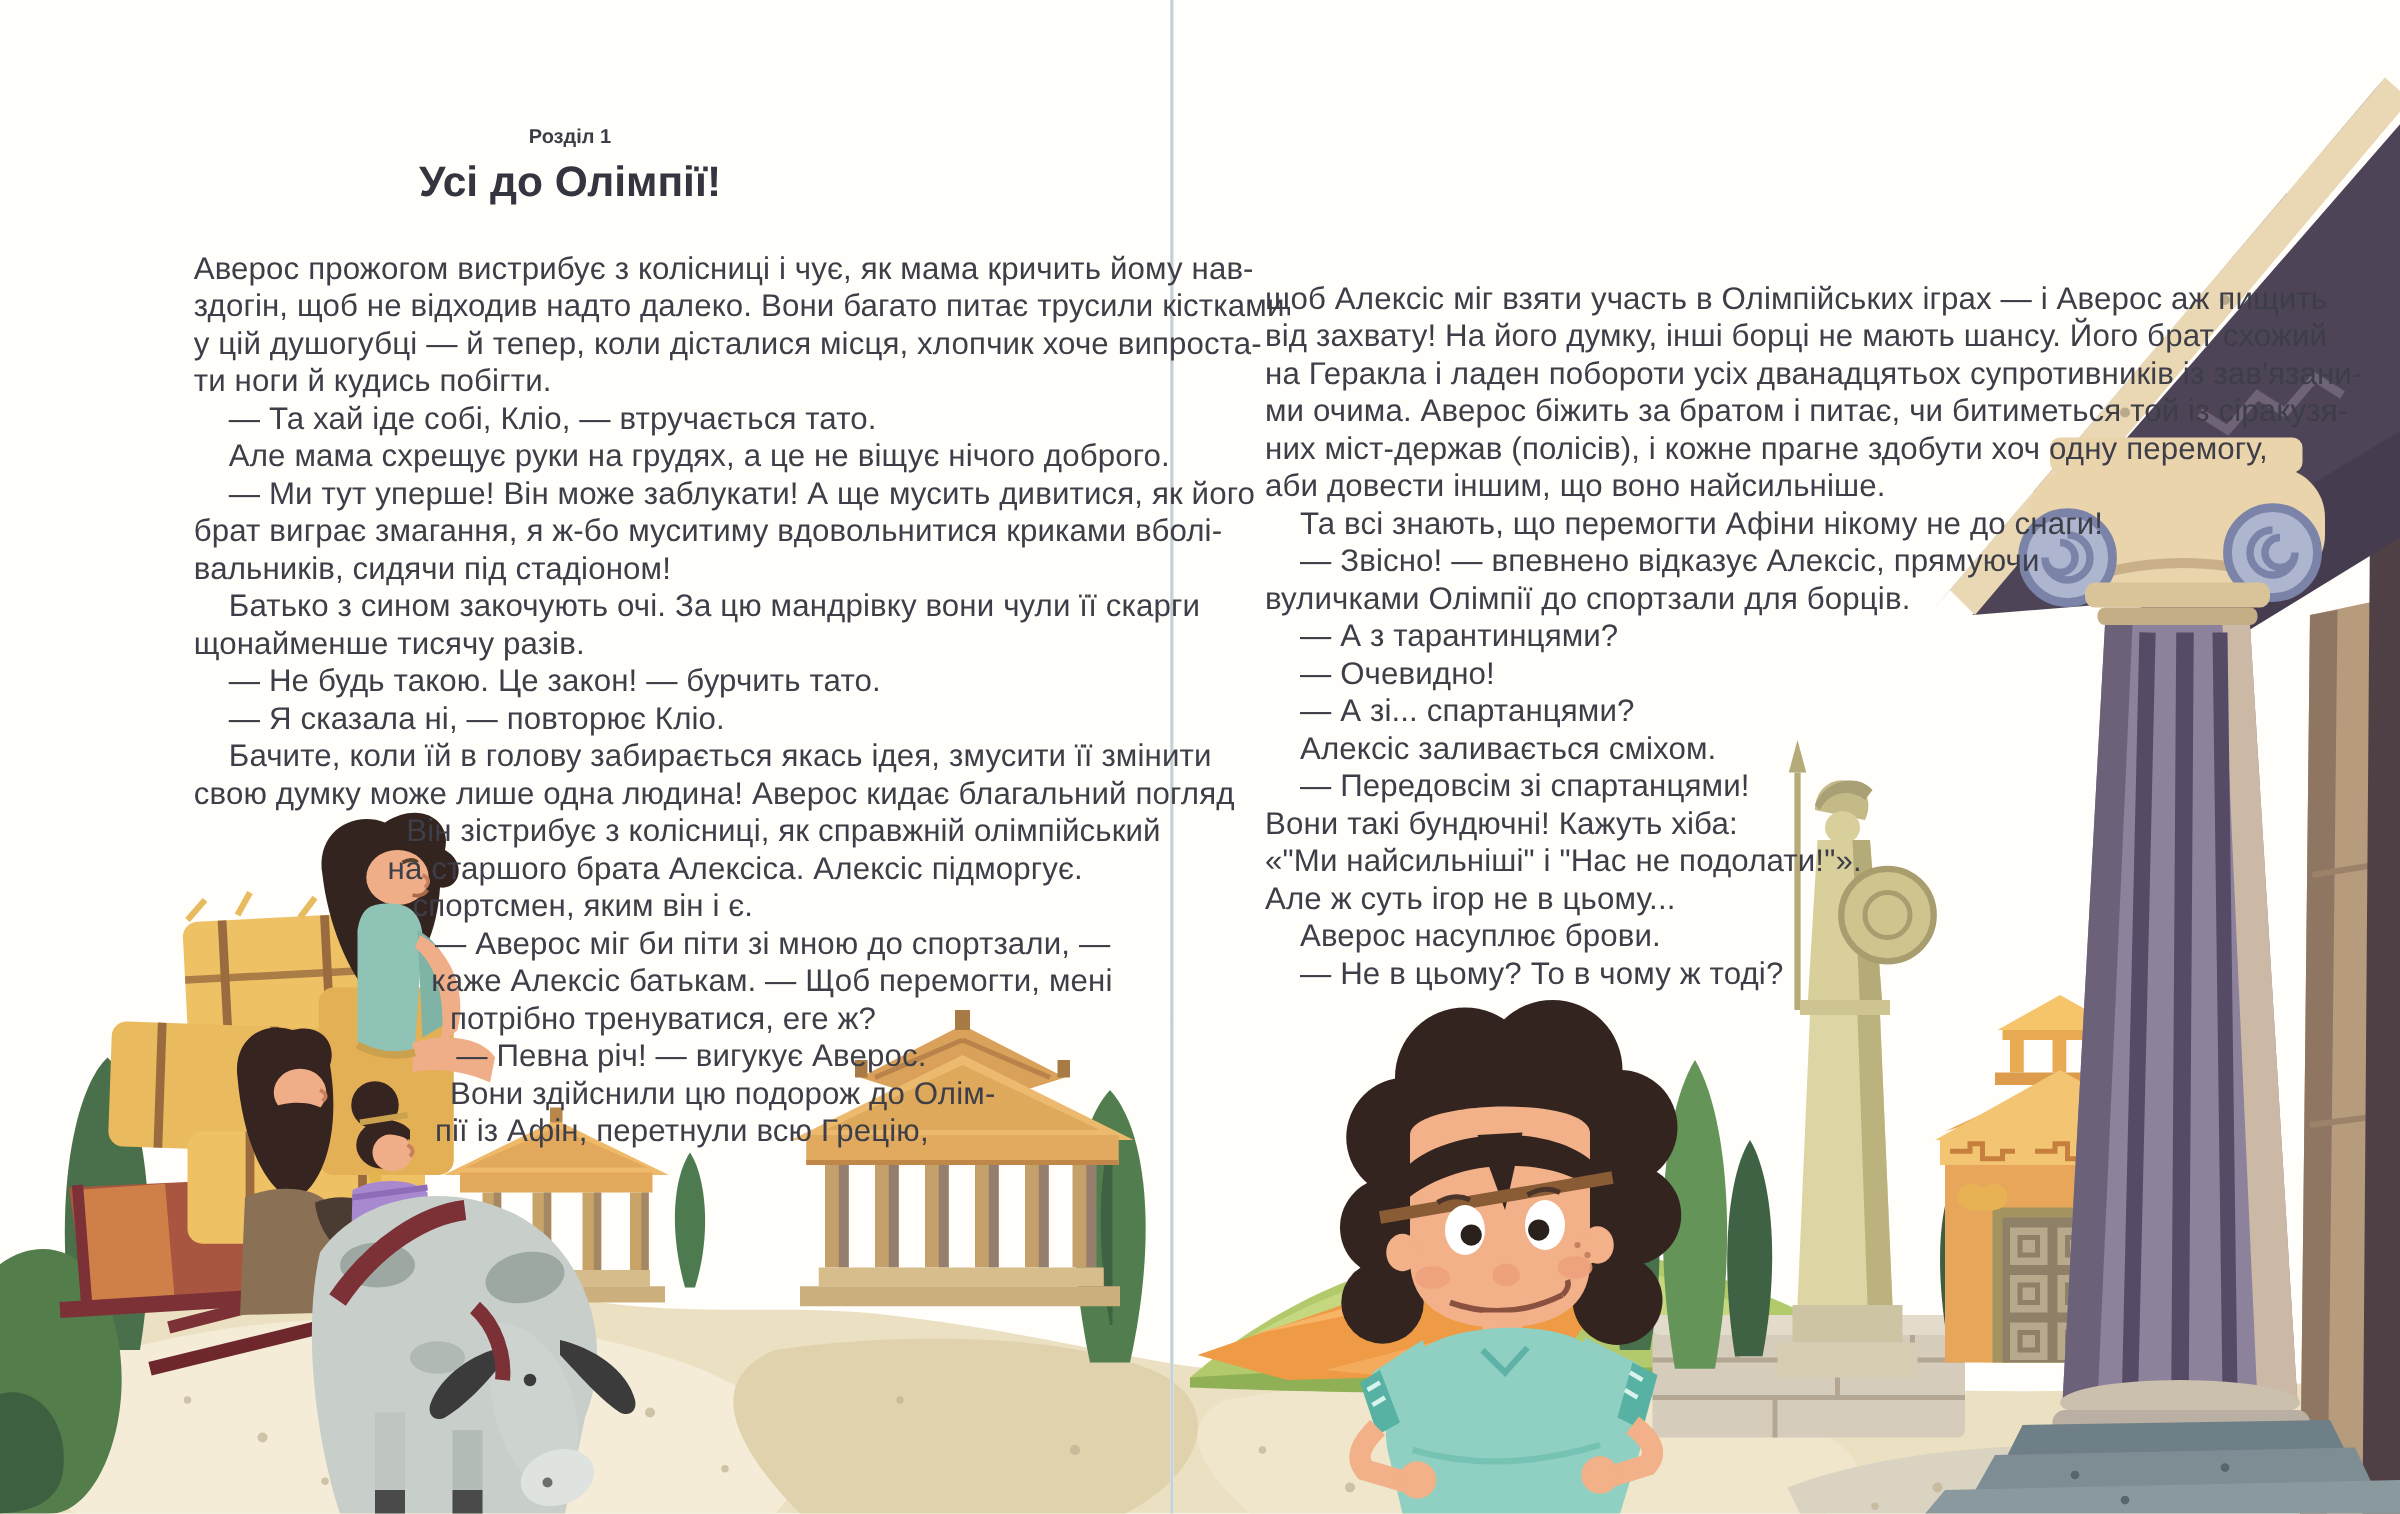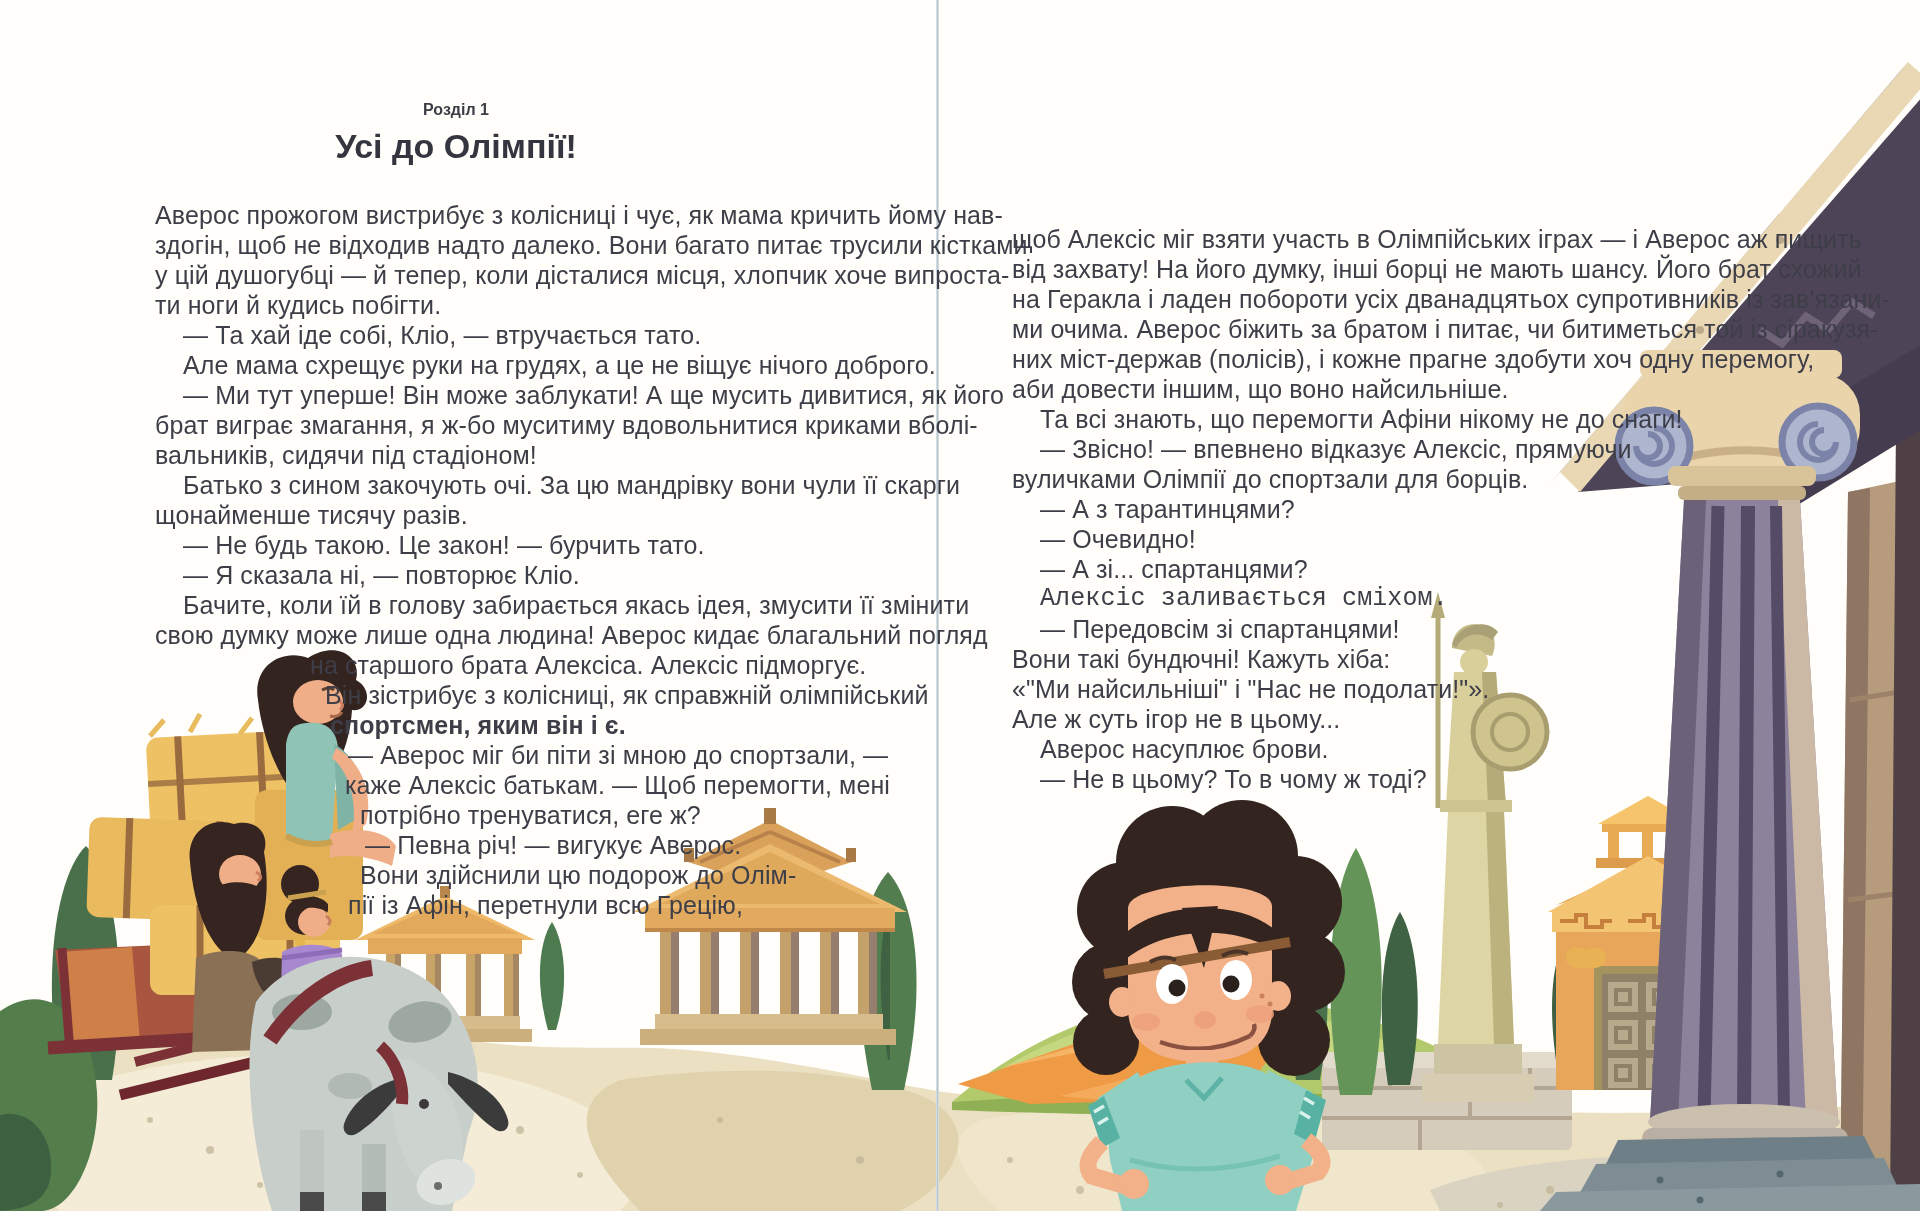--- a/index.html
+++ b/index.html
@@ -390,23 +390,23 @@
         <div class="line" style="padding-left: 28px;">Але мама схрещує руки на грудях, а це не віщує нічого доброго.</div>
         <div class="line" style="padding-left: 28px;">— Ми тут уперше! Він може заблукати! А ще мусить дивитися, як його</div>
         <div class="line" style="padding-left: 0px;">брат виграє змагання, я ж-бо муситиму вдовольнитися криками вболі-</div>
         <div class="line" style="padding-left: 0px;">вальників, сидячи під стадіоном!</div>
         <div class="line" style="padding-left: 28px;">Батько з сином закочують очі. За цю мандрівку вони чули її скарги</div>
         <div class="line" style="padding-left: 0px;">щонайменше тисячу разів.</div>
         <div class="line" style="padding-left: 28px;">— Не будь такою. Це закон! — бурчить тато.</div>
         <div class="line" style="padding-left: 28px;">— Я сказала ні, — повторює Кліо.</div>
         <div class="line" style="padding-left: 28px;">Бачите, коли їй в голову забирається якась ідея, змусити її змінити</div>
         <div class="line" style="padding-left: 0px;">свою думку може лише одна людина! Аверос кидає благальний погляд</div>
+        <div class="line" style="padding-left: 170px;">Він зістрибує з колісниці, як справжній олімпійський</div>
         <div class="line" style="padding-left: 155px;">на старшого брата Алексіса. Алексіс підморгує.</div>
-        <div class="line" style="padding-left: 170px;">Він зістрибує з колісниці, як справжній олімпійський</div>
-        <div class="line" style="padding-left: 175px; font-weight: bold;">спортсмен, яким він і є.</div>
+        <div class="line" style="padding-left: 175px;">спортсмен, яким він і є.</div>
         <div class="line" style="padding-left: 193px;">— Аверос міг би піти зі мною до спортзали, —</div>
         <div class="line" style="padding-left: 190px;">каже Алексіс батькам. — Щоб перемогти, мені</div>
         <div class="line" style="padding-left: 205px;">потрібно тренуватися, еге ж?</div>
         <div class="line" style="padding-left: 210px;">— Певна річ! — вигукує Аверос.</div>
         <div class="line" style="padding-left: 205px;">Вони здійснили цю подорож до Олім-</div>
         <div class="line" style="padding-left: 193px;">пії із Афін, перетнули всю Грецію,</div>
       </div>
 </div>
 
 <div class="page-text">
@@ -416,21 +416,21 @@
         <div class="line" style="padding-left: 0px;">на Геракла і ладен побороти усіх дванадцятьох супротивників із зав'язани-</div>
         <div class="line" style="padding-left: 0px;">ми очима. Аверос біжить за братом і питає, чи битиметься той із сіракузя-</div>
         <div class="line" style="padding-left: 0px;">них міст-держав (полісів), і кожне прагне здобути хоч одну перемогу,</div>
         <div class="line" style="padding-left: 0px;">аби довести іншим, що воно найсильніше.</div>
         <div class="line" style="padding-left: 28px;">Та всі знають, що перемогти Афіни нікому не до снаги!</div>
         <div class="line" style="padding-left: 28px;">— Звісно! — впевнено відказує Алексіс, прямуючи</div>
         <div class="line" style="padding-left: 0px;">вуличками Олімпії до спортзали для борців.</div>
         <div class="line" style="padding-left: 28px;">— А з тарантинцями?</div>
         <div class="line" style="padding-left: 28px;">— Очевидно!</div>
         <div class="line" style="padding-left: 28px;">— А зі... спартанцями?</div>
-        <div class="line" style="padding-left: 28px; font-family: Liberation Mono, monospace;">Алексіс заливається сміхом.</div>
+        <div class="line" style="padding-left: 28px;">Алексіс заливається сміхом.</div>
         <div class="line" style="padding-left: 28px;">— Передовсім зі спартанцями!</div>
         <div class="line" style="padding-left: 0px;">Вони такі бундючні! Кажуть хіба:</div>
         <div class="line" style="padding-left: 0px;">«"Ми найсильніші" і "Нас не подолати!"».</div>
         <div class="line" style="padding-left: 0px;">Але ж суть ігор не в цьому...</div>
         <div class="line" style="padding-left: 28px;">Аверос насуплює брови.</div>
         <div class="line" style="padding-left: 28px;">— Не в цьому? То в чому ж тоді?</div>
       </div>
 </div>
 
 </div>

